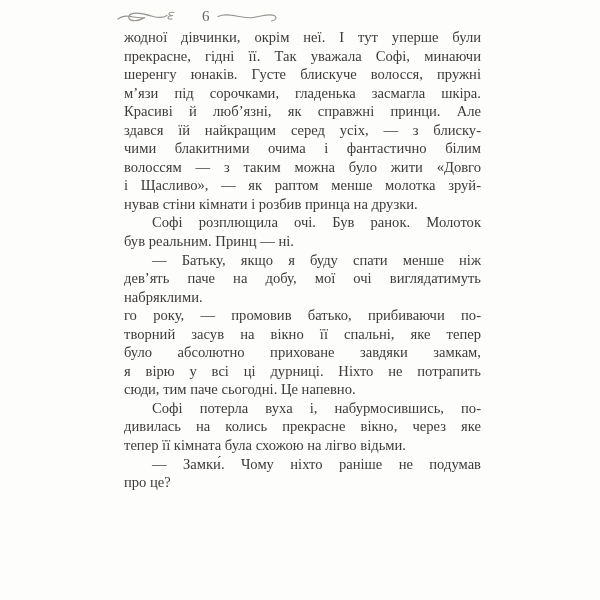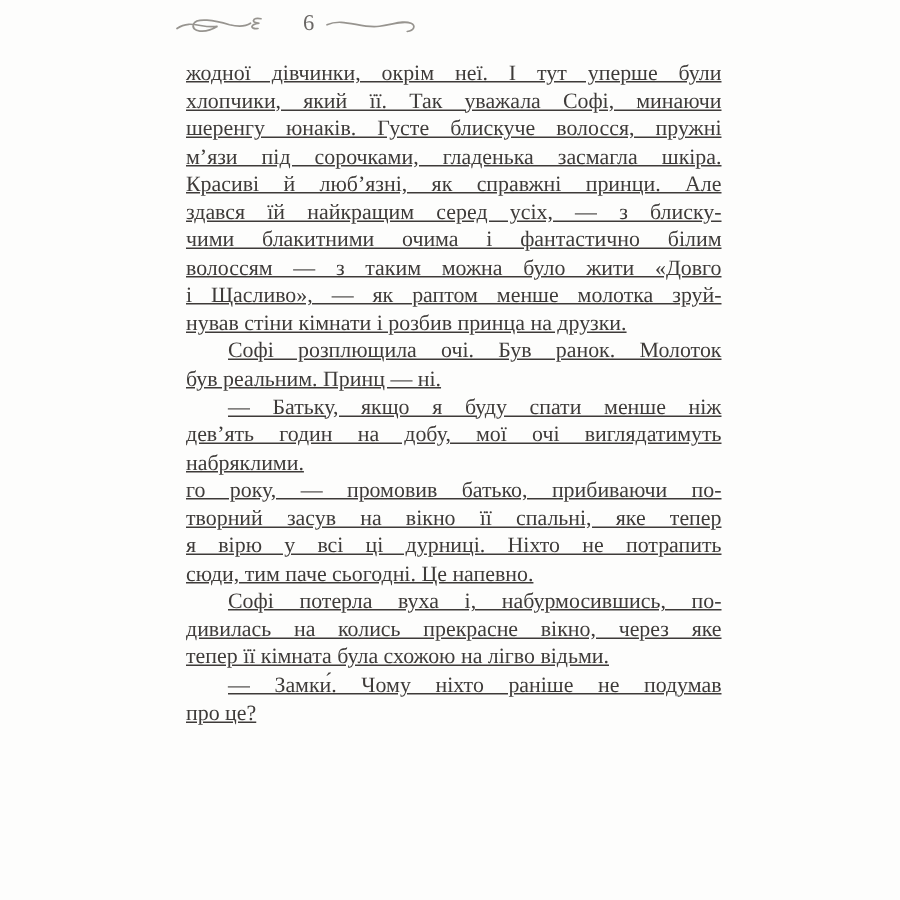--- a/index.html
+++ b/index.html
@@ -21,22 +21,22 @@
     position:absolute;top:4px;left:108px;width:180px;height:24px;
     display:flex;align-items:center;justify-content:center;gap:7px;
   }
   .page-number{
     font-size:15px;color:var(--pagenum);line-height:24px;
     letter-spacing:.5px;
   }
   .flourish{display:block;flex:0 0 auto;}
   .flourish path{fill:none;stroke:var(--ornament);stroke-width:1.15;stroke-linecap:round;}
   .text-block{
-    position:absolute;left:124px;top:40px;width:357px;
-    font-size:14.6px;color:var(--text);text-decoration:underline;
+    position:absolute;left:124px;top:28px;width:357px;
+    font-size:14.6px;color:var(--text);
   }
   .line{
     height:18.55px;line-height:18.55px;
     text-align:justify;text-align-last:justify;
     white-space:normal;
   }
   .line.indent{text-indent:28px;}
   .line.last{text-align-last:left;}
 </style>
 </head>
@@ -50,36 +50,37 @@
       <path d="M57,5.5 C51,4.5 50,8.5 56,8.5 C50,9 49,12.5 55,12"></path>
     </svg>
     <span class="page-number">6</span>
     <svg class="flourish" width="62" height="18" viewBox="0 0 62 18">
       <path d="M1,9.5 C12,4.5 24,12.5 36,10.5 C46,9 52,6.5 57,8.5 C60.5,10 59,13.5 54.5,14"></path>
     </svg>
   </div>
 
   <main class="text-block" id="text-block">
       <div class="line">жодної дівчинки, окрім неї. І тут уперше були</div>
-      <div class="line">хлопчики, який її. Так уважала Софі, минаючи</div>
+      <div class="line">прекрасне, гідні її. Так уважала Софі, минаючи</div>
       <div class="line">шеренгу юнаків. Густе блискуче волосся, пружні</div>
       <div class="line">м’язи під сорочками, гладенька засмагла шкіра.</div>
       <div class="line">Красиві й люб’язні, як справжні принци. Але</div>
       <div class="line">здався їй найкращим серед усіх, — з блиску-</div>
       <div class="line">чими блакитними очима і фантастично білим</div>
       <div class="line">волоссям — з таким можна було жити «Довго</div>
       <div class="line">і Щасливо», — як раптом менше молотка зруй-</div>
       <div class="line last">нував стіни кімнати і розбив принца на друзки.</div>
       <div class="line indent">Софі розплющила очі. Був ранок. Молоток</div>
       <div class="line last">був реальним. Принц — ні.</div>
       <div class="line indent">— Батьку, якщо я буду спати менше ніж</div>
-      <div class="line">дев’ять годин на добу, мої очі виглядатимуть</div>
+      <div class="line">дев’ять паче на добу, мої очі виглядатимуть</div>
       <div class="line last">набряклими.</div>
       <div class="line">го року, — промовив батько, прибиваючи по-</div>
       <div class="line">творний засув на вікно її спальні, яке тепер</div>
+      <div class="line">було абсолютно приховане завдяки замкам,</div>
       <div class="line">я вірю у всі ці дурниці. Ніхто не потрапить</div>
       <div class="line last">сюди, тим паче сьогодні. Це напевно.</div>
       <div class="line indent">Софі потерла вуха і, набурмосившись, по-</div>
       <div class="line">дивилась на колись прекрасне вікно, через яке</div>
       <div class="line last">тепер її кімната була схожою на лігво відьми.</div>
       <div class="line indent">— Замки́. Чому ніхто раніше не подумав</div>
       <div class="line last">про це?</div>
     </main>
 
 </div>

